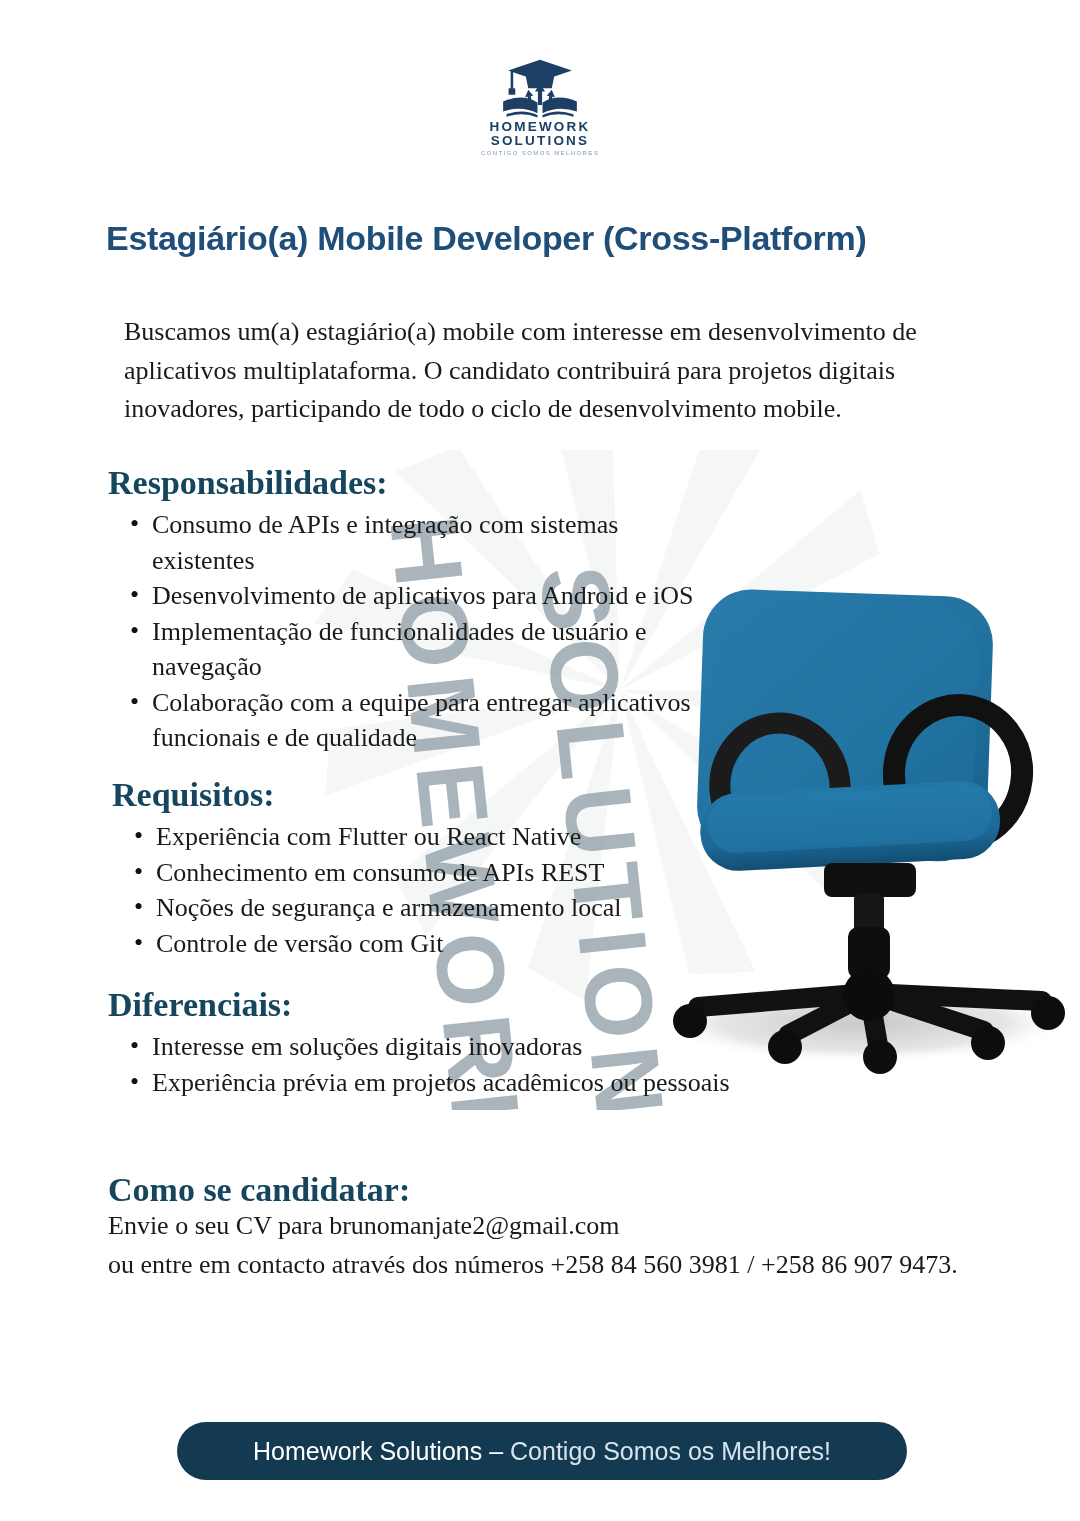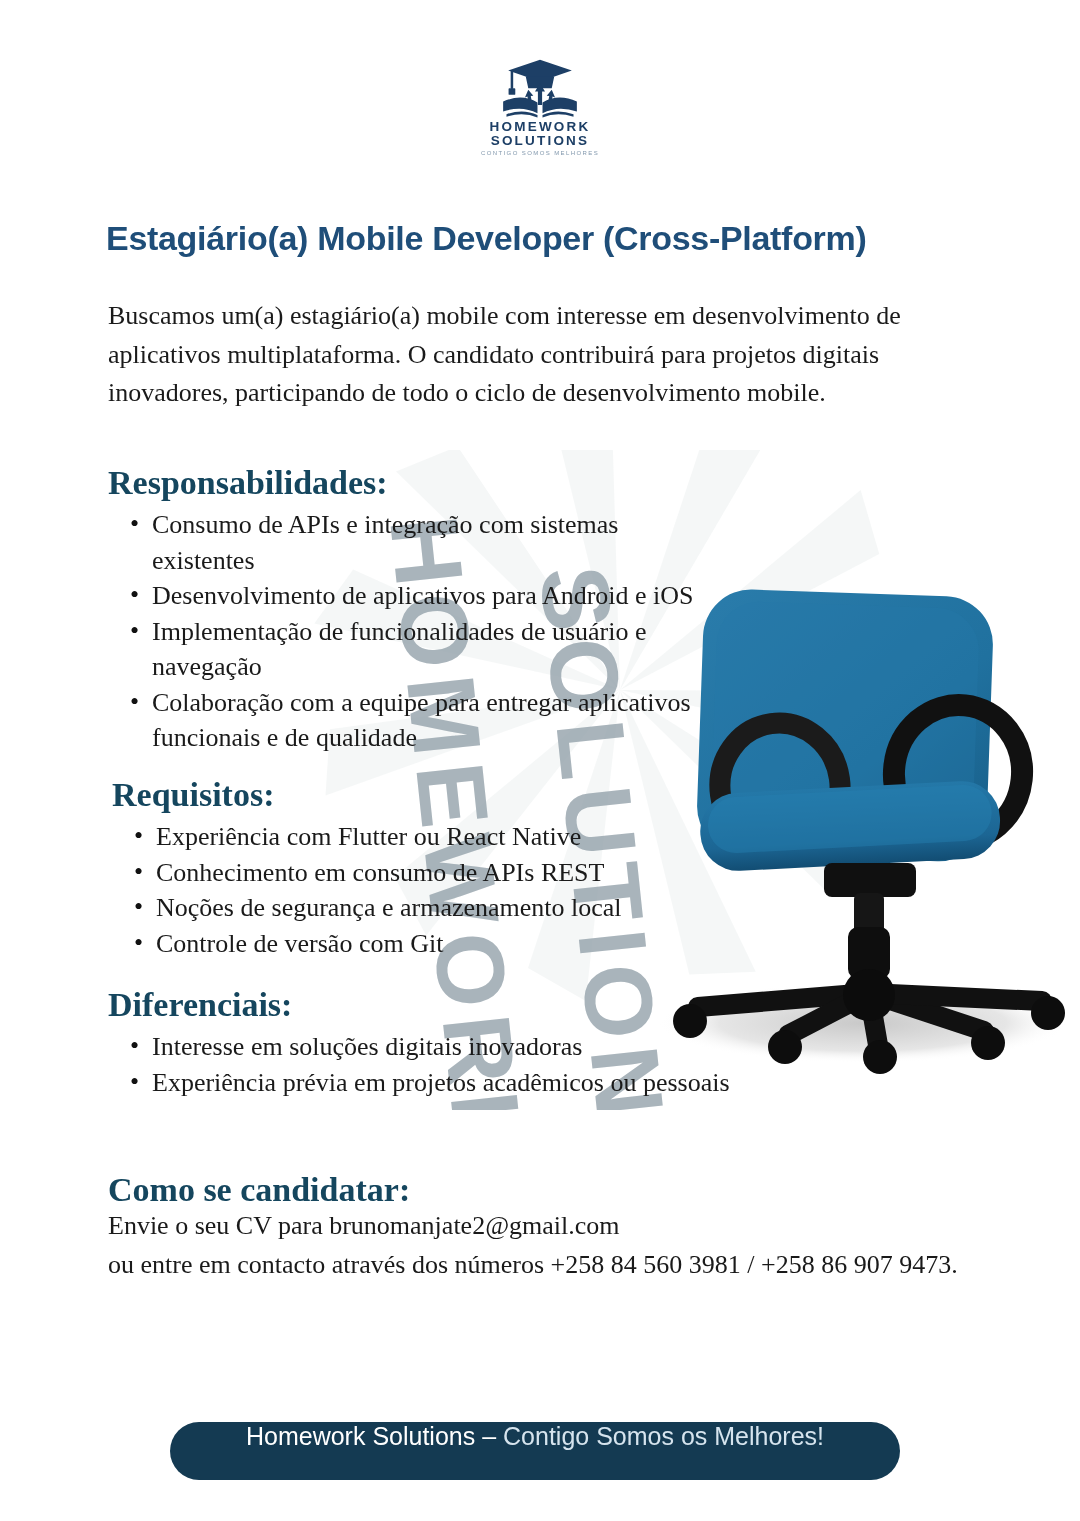--- a/index.html
+++ b/index.html
@@ -67,23 +67,23 @@
   
   .sec-apply{top:1140px;left:108px;width:880px;font-size:26px;line-height:37px;margin-top:35px;}
   .apply-line{margin-top:2px;}
   .bseg{font-weight:normal;}
 
   
   .chair{top:575px;left:628px;width:448px;height:500px;}
 
   
   .footer-pill{
-    top:1422px;left:170px;width:730px;height:58px;
+    top:1422px;left:177px;width:730px;height:58px;
     background:#143a52;border-radius:29px;
-    display:flex;justify-content:center;
+    display:flex;align-items:center;justify-content:center;
     font-family:"Liberation Sans", sans-serif;font-size:25px;
     color:#d6e4ee;white-space:pre;
   }
   .footer-pill .bseg{color:#ffffff;}
 </style>
 </head>
 <body>
 
 <svg class="abs watermark" width="820" height="660" viewBox="0 0 820 660">
   <g fill="#93a1aa" fill-opacity="0.09">
@@ -125,21 +125,21 @@
       <path d="M90,67 Q70,60 53,68 L53,71 Q70,64 90,70 Z"></path>
     </g>
   </svg>
   <div class="brand">HOMEWORK</div>
   <div class="brand">SOLUTIONS</div>
   <div class="brand-tagline">CONTIGO SOMOS MELHORES</div>
 </div>
 
 <h1 class="abs job-title" style="margin:0;">Estagiário(a) Mobile Developer (Cross-Platform)</h1>
 
-<p class="abs intro" style="margin:0;">Buscamos um(a) estagiário(a) mobile com interesse em desenvolvimento de aplicativos multiplataforma. O candidato contribuirá para projetos digitais inovadores, participando de todo o ciclo de desenvolvimento mobile.</p>
+<p class="abs intro" style="margin:16px;">Buscamos um(a) estagiário(a) mobile com interesse em desenvolvimento de aplicativos multiplataforma. O candidato contribuirá para projetos digitais inovadores, participando de todo o ciclo de desenvolvimento mobile.</p>
 
 <div class="abs sec-resp">
   <div class="section-heading">Responsabilidades:</div>
   <ul class="bullets" style="width:575px;">
     <li>
         <span class="l1">Consumo de APIs e integração com sistemas</span>
         <span class="l2">existentes</span>
       </li>
     <li>
         <span class="l1">Desenvolvimento de aplicativos para Android e iOS</span>

